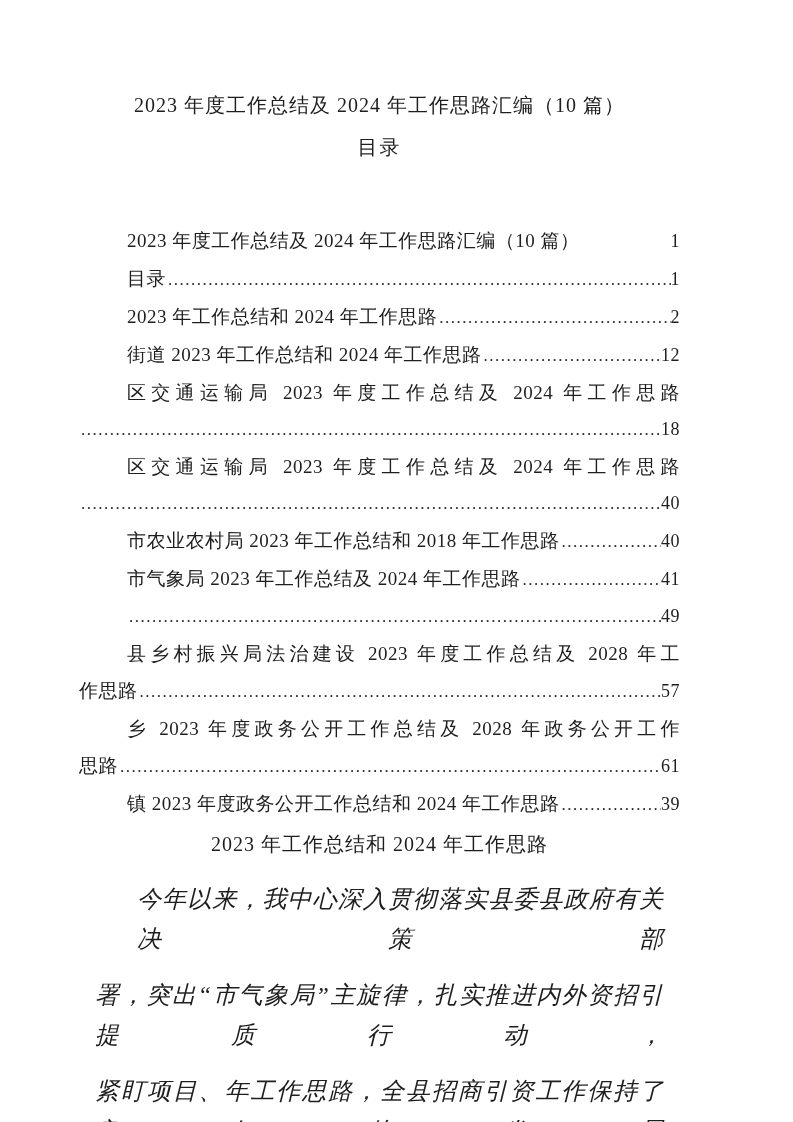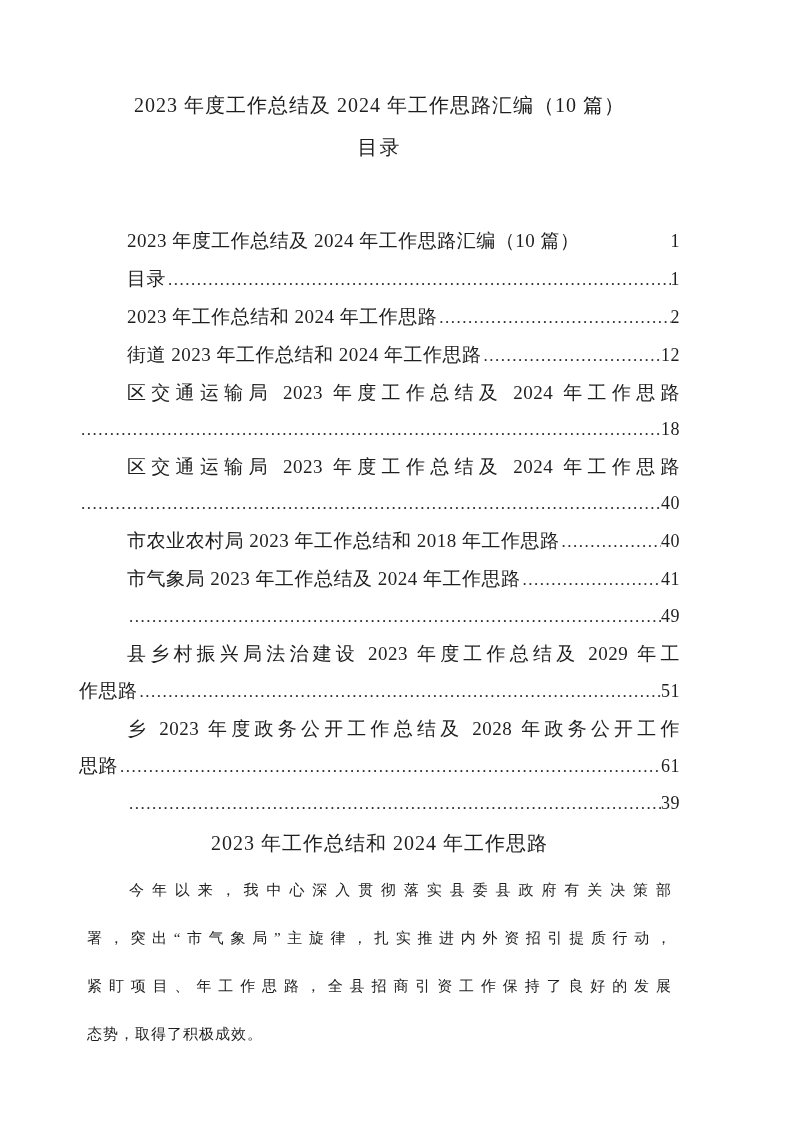--- a/index.html
+++ b/index.html
@@ -59,26 +59,27 @@
   }
   .section-heading {
     text-align: center;
     font-size: 20px;
     line-height: 38px;
     letter-spacing: 1px;
     margin-top: 2px;
   }
   .body-text { margin-top: 4px; }
   .body-line {
-    margin: 8px;
-    font-size: 15px;
+    margin: 16px;
+    font-size: 24px;
     line-height: 40px;
     letter-spacing: 1px;
     text-align: justify;
     text-align-last: justify;
+    font-style: italic;
   }
   .body-line.first { padding-left: 42px; }
   .body-line.last { text-align-last: left; }
 </style>
 </head>
 <body>
 
 <div class="page">
 
   <div class="doc-title">2023 年度工作总结及 2024 年工作思路汇编（10 篇）</div>
@@ -152,39 +153,40 @@
     </div>
 
     <div class="toc-entry">
       <div class="toc-line indent">
         <span class="leader">........................................................................................................................................................................................................</span>
         <span class="toc-page">49</span>
       </div>
     </div>
 
     <div class="toc-entry">
-      <div class="toc-full">县乡村振兴局法治建设 2023 年度工作总结及 2029 年工</div>
+      <div class="toc-full">县乡村振兴局法治建设 2023 年度工作总结及 2028 年工</div>
       <div class="toc-line">
         <span class="toc-text">作思路</span>
         <span class="leader">........................................................................................................................................................................................................</span>
-        <span class="toc-page">51</span>
+        <span class="toc-page">57</span>
       </div>
     </div>
 
     <div class="toc-entry">
       <div class="toc-full">乡 2023 年度政务公开工作总结及 2028 年政务公开工作</div>
       <div class="toc-line">
         <span class="toc-text">思路</span>
         <span class="leader">........................................................................................................................................................................................................</span>
         <span class="toc-page">61</span>
       </div>
     </div>
 
     <div class="toc-entry">
       <div class="toc-line indent">
+        <span class="toc-text">镇 2023 年度政务公开工作总结和 2024 年工作思路</span>
         <span class="leader">........................................................................................................................................................................................................</span>
         <span class="toc-page">39</span>
       </div>
     </div>
 
   </div>
 
   <div class="section-heading">2023 年工作总结和 2024 年工作思路</div>
 
   <div class="body-text">

